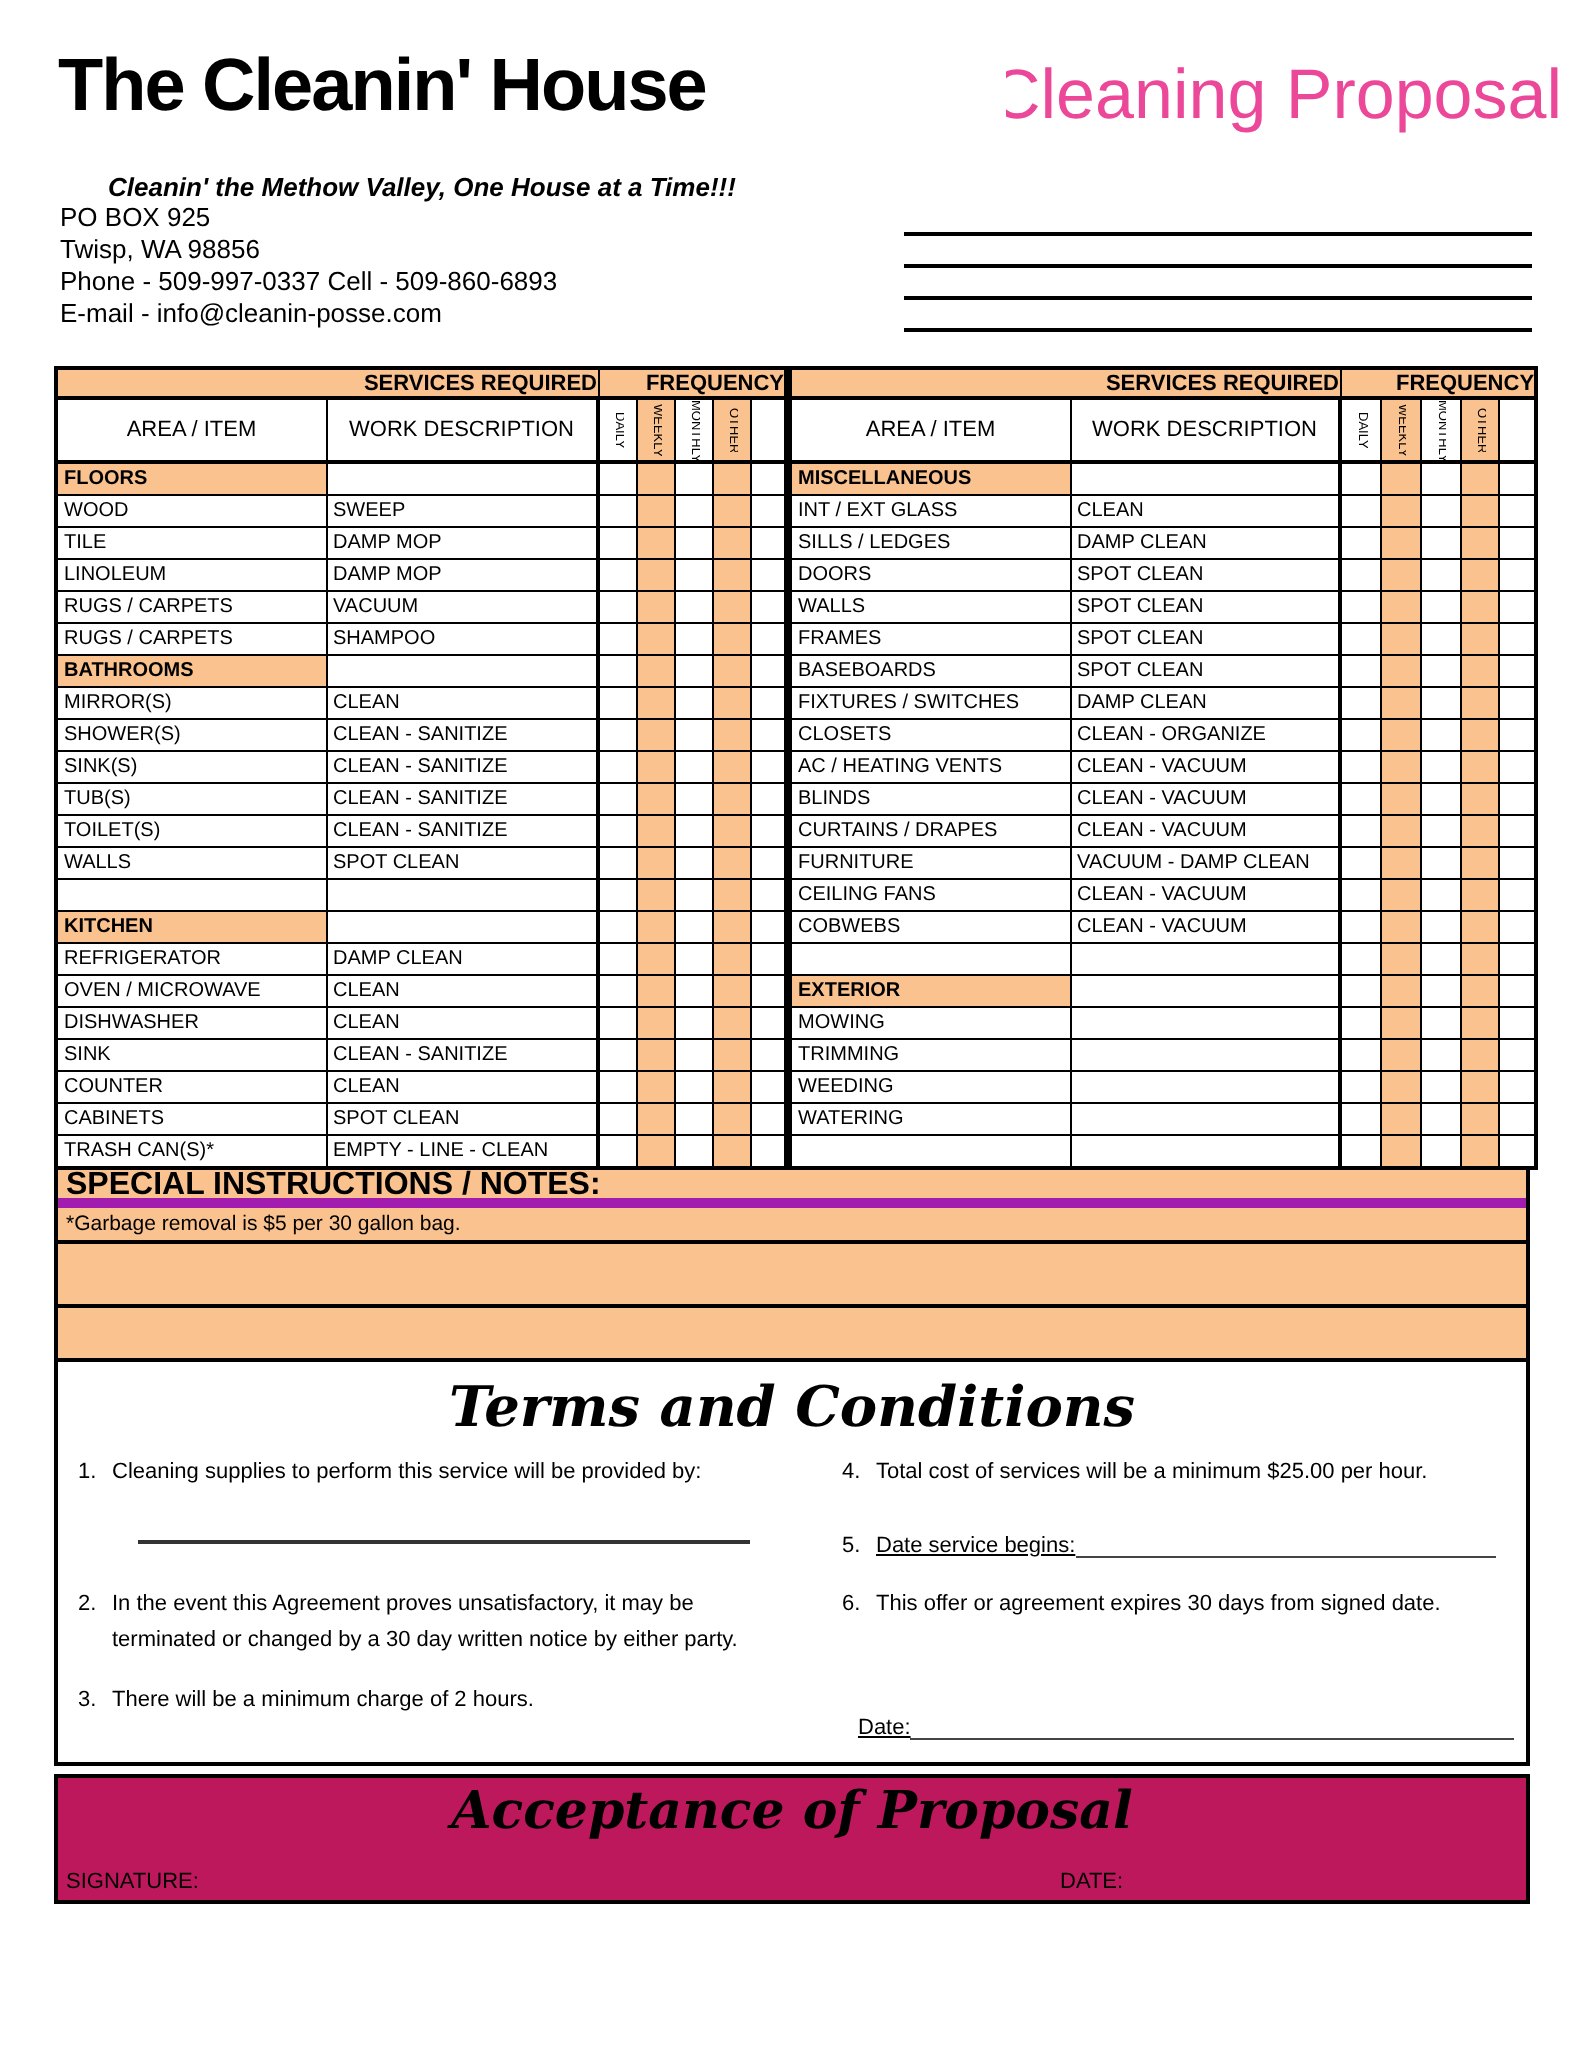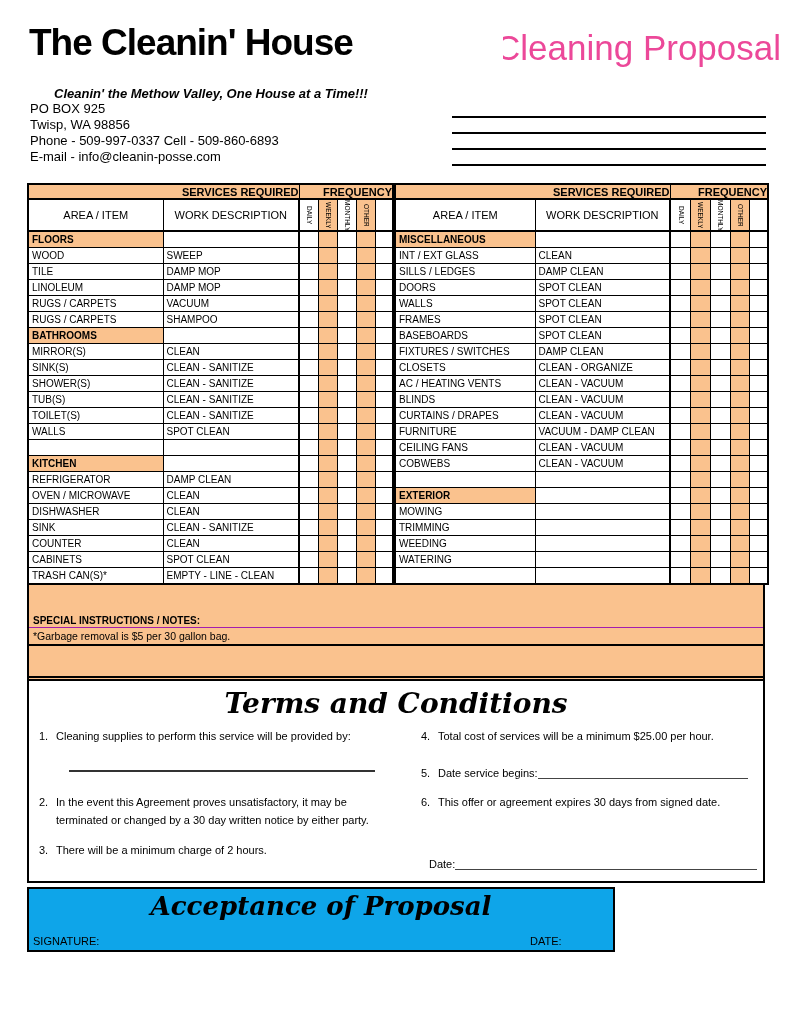--- a/index.html
+++ b/index.html
@@ -27,21 +27,21 @@
   tr.sub th.vert{vertical-align:middle;}
   .vt{writing-mode:vertical-rl;text-orientation:mixed;font-size:6.5px;line-height:1;margin:0 auto;max-height:30px;overflow:hidden;}
   tbody td{height:15px;line-height:15px;font-size:10px;padding:0 0 0 3px;background:#fff;}
   tbody td.freq{padding:0;}
   tr.section td.c-area{background:var(--accent);font-weight:bold;}
   table.svc td.f1,table.svc td.f3,
   tr.sub th.f1,tr.sub th.f3{background:var(--accent);}
   td.c-desc,th.desc-h{border-right:2px solid #000 !important;}
   
   .notes{position:absolute;left:27px;top:583px;width:738px;background:var(--accent);border:2px solid #000;box-sizing:border-box;}
-  .notes-title{height:13px;line-height:13px;font-size:10px;font-weight:bold;padding:1px 0 0 4px;border-bottom:1px solid #a21caf;margin-top:28px;}
+  .notes-title{height:13px;line-height:13px;font-size:16px;font-weight:bold;padding:1px 0 0 4px;border-bottom:5px solid #a21caf;}
   .notes-text{height:15px;line-height:15px;font-size:10.5px;padding:1px 0 0 4px;border-bottom:2px solid #000;}
   .notes-empty.a{height:30px;border-bottom:2px solid #000;}
   .notes-empty.b{height:29px;}
   
   .terms{position:absolute;left:27px;top:679px;width:738px;height:204px;border:2px solid #000;box-sizing:border-box;background:#fff;}
   .script-title{position:absolute;left:0;width:100%;text-align:center;font-family:"DejaVu Serif","Liberation Serif",serif;font-style:italic;font-weight:bold;}
   .terms .script-title{top:6px;font-size:28px;}
   .titem{position:absolute;font-size:11px;line-height:18px;}
   .tnum{display:inline-block;width:17px;vertical-align:top;}
   .ttext{display:inline-block;vertical-align:top;}
@@ -49,24 +49,24 @@
   .t1{left:10px;top:46px;width:360px;}
   .t1line{position:absolute;left:40px;top:89px;width:306px;border-top:2px solid #333;}
   .t2{left:10px;top:112px;width:352px;}
   .t2 .ttext{width:330px;}
   .t3{left:10px;top:160px;width:350px;}
   .t4{left:392px;top:46px;width:345px;}
   .t5{left:392px;top:83px;width:327px;display:flex;}
   .t6{left:392px;top:112px;width:348px;}
   .tq{left:400px;top:140px;width:332px;display:flex;}
   .td2{left:400px;top:174px;width:328px;display:flex;}
-  .tlabel{white-space:nowrap;}
+  .tlabel{white-space:nowrap;text-decoration:underline;}
   .tline{flex:1;border-bottom:1px solid #444;margin-bottom:3px;}
   
-  .accept{position:absolute;left:27px;top:887px;width:588px;height:65px;border:2px solid #000;box-sizing:border-box;background:#0ea5e9;}
+  .accept{position:absolute;left:27px;top:887px;width:738px;height:65px;border:2px solid #000;box-sizing:border-box;background:#be185d;}
   .accept .script-title{top:2px;font-size:26px;}
   .sig-label{position:absolute;left:4px;bottom:3px;font-size:11px;}
   .date-label{position:absolute;left:501px;bottom:3px;font-size:11px;}
 </style>
 </head>
 <body>
 
 <div class="page">
 
   <div class="company">The Cleanin' House</div>
@@ -191,30 +191,30 @@
           <tr class="item">
             <td class="c-area">MIRROR(S)</td>
             <td class="c-desc">CLEAN</td>
             <td class="freq f0"></td>
             <td class="freq f1"></td>
             <td class="freq f2"></td>
             <td class="freq f3"></td>
             <td class="freq f4"></td>
           </tr>
           <tr class="item">
+            <td class="c-area">SHOWER(S)</td>
+            <td class="c-desc">CLEAN - SANITIZE</td>
+            <td class="freq f0"></td>
+            <td class="freq f1"></td>
+            <td class="freq f2"></td>
+            <td class="freq f3"></td>
+            <td class="freq f4"></td>
+          </tr>
+          <tr class="item">
             <td class="c-area">SINK(S)</td>
-            <td class="c-desc">CLEAN - SANITIZE</td>
-            <td class="freq f0"></td>
-            <td class="freq f1"></td>
-            <td class="freq f2"></td>
-            <td class="freq f3"></td>
-            <td class="freq f4"></td>
-          </tr>
-          <tr class="item">
-            <td class="c-area">SHOWER(S)</td>
             <td class="c-desc">CLEAN - SANITIZE</td>
             <td class="freq f0"></td>
             <td class="freq f1"></td>
             <td class="freq f2"></td>
             <td class="freq f3"></td>
             <td class="freq f4"></td>
           </tr>
           <tr class="item">
             <td class="c-area">TUB(S)</td>
             <td class="c-desc">CLEAN - SANITIZE</td>

